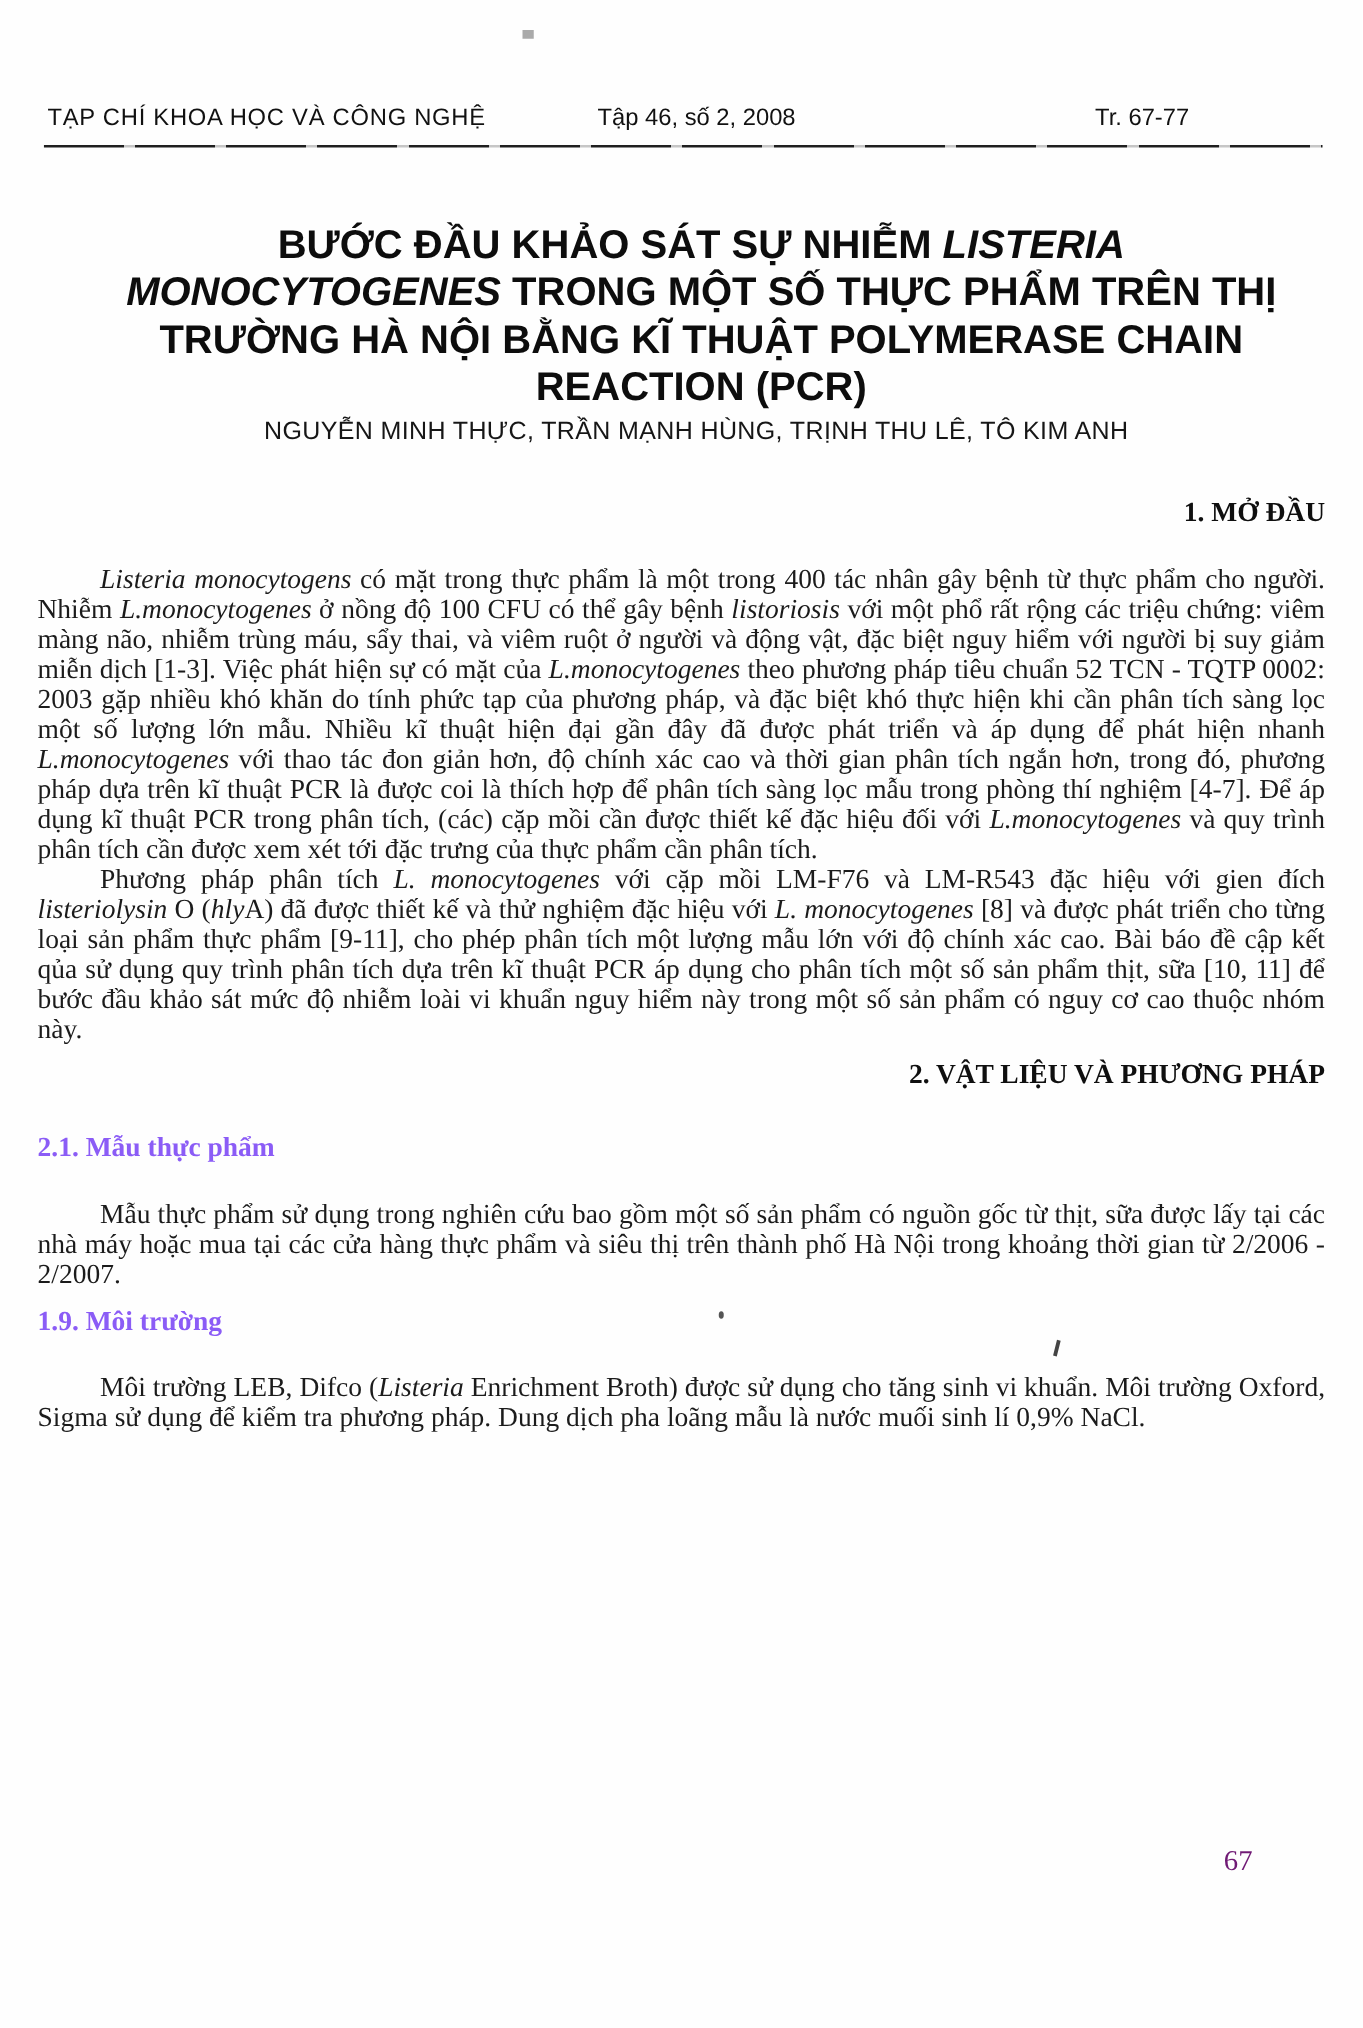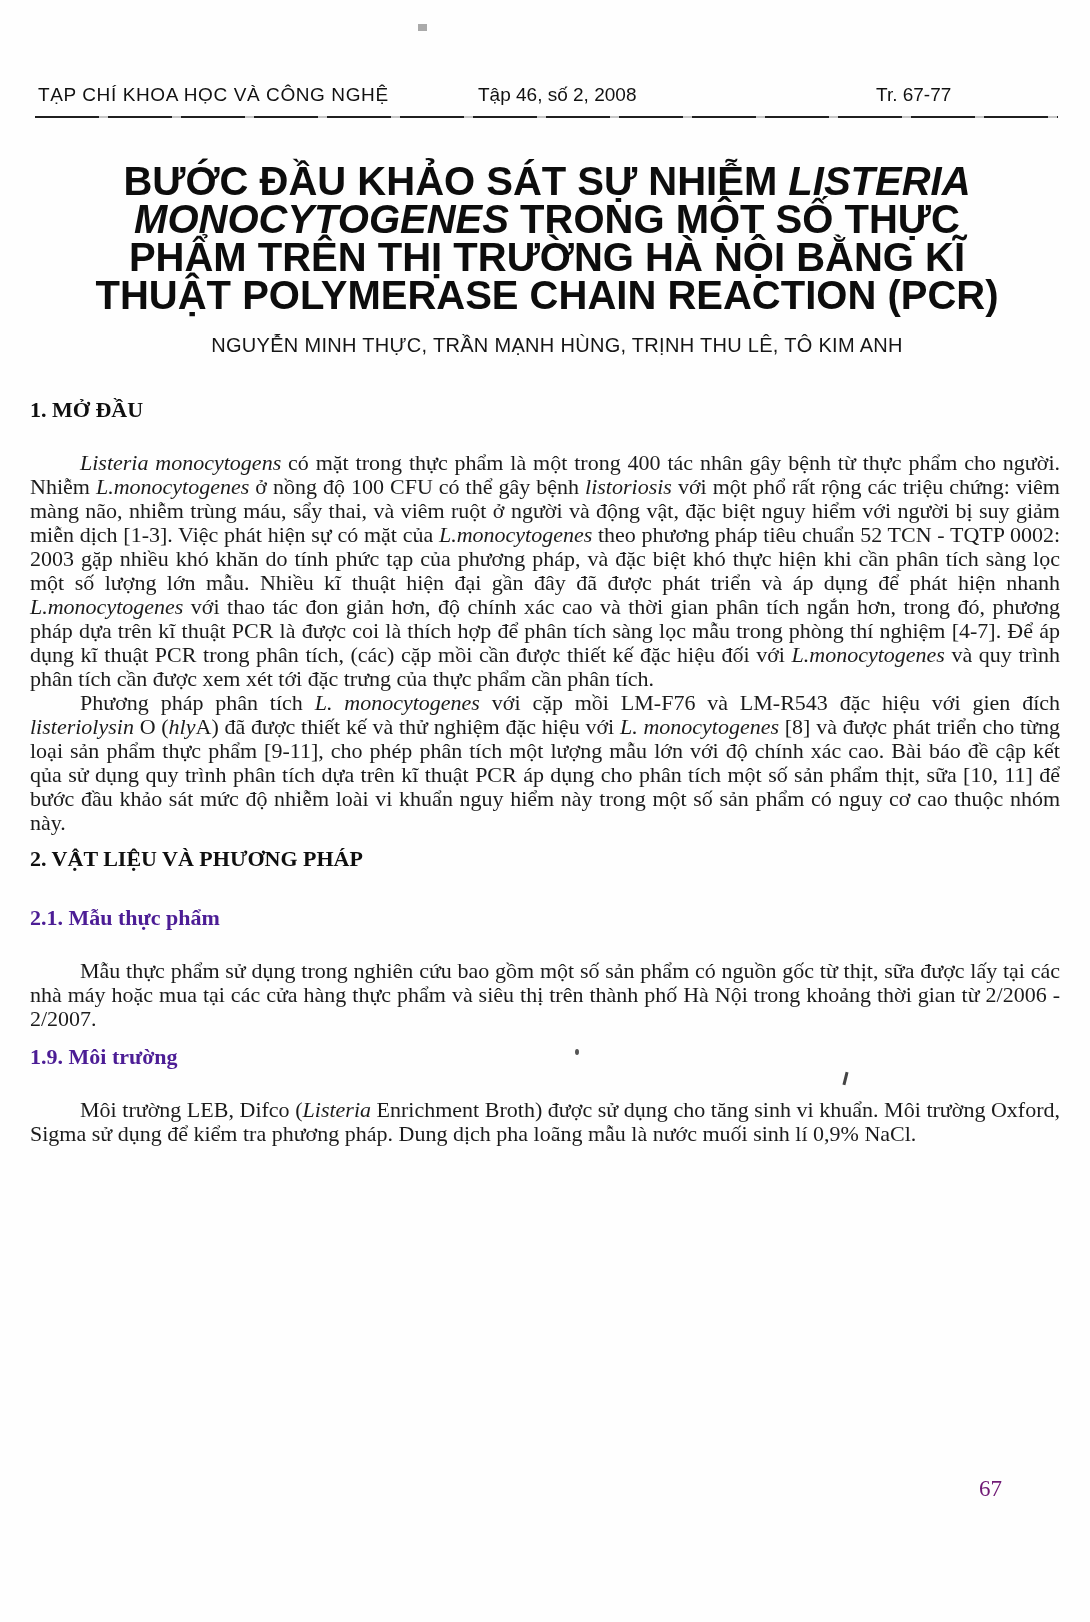--- a/index.html
+++ b/index.html
@@ -18,42 +18,42 @@
   .rh-pages   { position:absolute; left:876px; }
   .header-rule {
     position:absolute; top:116px; left:35px; width:1023px; height:2px;
     background:repeating-linear-gradient(90deg,
       #1f1f1f 0px, #1f1f1f 64px,
       rgba(31,31,31,0.25) 64px, rgba(31,31,31,0.25) 73px);
   }
   
   .paper-title {
     position:absolute; top:160px; left:80px; width:930px;
-    margin:2px; text-align:center;
+    margin:16px; text-align:center;
     font-family:"Liberation Sans", sans-serif; font-weight:700;
-    font-size:40px; line-height:38px; color:#0d0d0d;
+    font-size:32px; line-height:38px; color:#0d0d0d;
   }
   .paper-title em { font-style:italic; }
   .authors {
     position:absolute; top:334px; left:0; width:100%;
     text-align:center; font-family:"Liberation Sans", sans-serif;
     font-size:20px; letter-spacing:0.3px; color:#161616;padding-left:12px;
   }
   
   .article-body {
     position:absolute; top:396px; left:30px; width:1030px;
   }
   .b-h2 {
-    margin:0; text-align:left; font-weight:700;
+    margin:0; text-align:right; font-weight:700;
     font-size:22px; line-height:27px; color:#0f0f0f;
   }
   * + .b-h2 { margin-top:10px; }
   .b-h3 {
     margin:12px 0 0; text-align:left; font-weight:700;
-    font-size:22px; line-height:27px; color:#4c1d95;
+    font-size:22px; line-height:27px; color:#8b5cf6;
   }
   .b-h2 + .b-h3 { margin-top:32px; }
   .b-p {
     margin:0; text-align:justify; text-indent:50px;
     font-size:22px; line-height:24px;
   }
   .b-h2 + .b-p, .b-h3 + .b-p { margin-top:28px; }
   .b-p em { font-style:italic; }
   
   .page-number {

